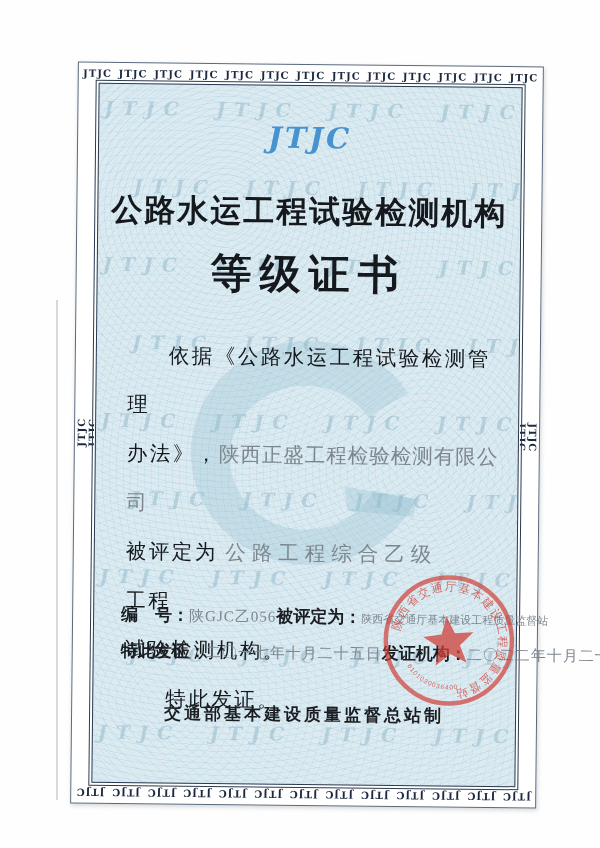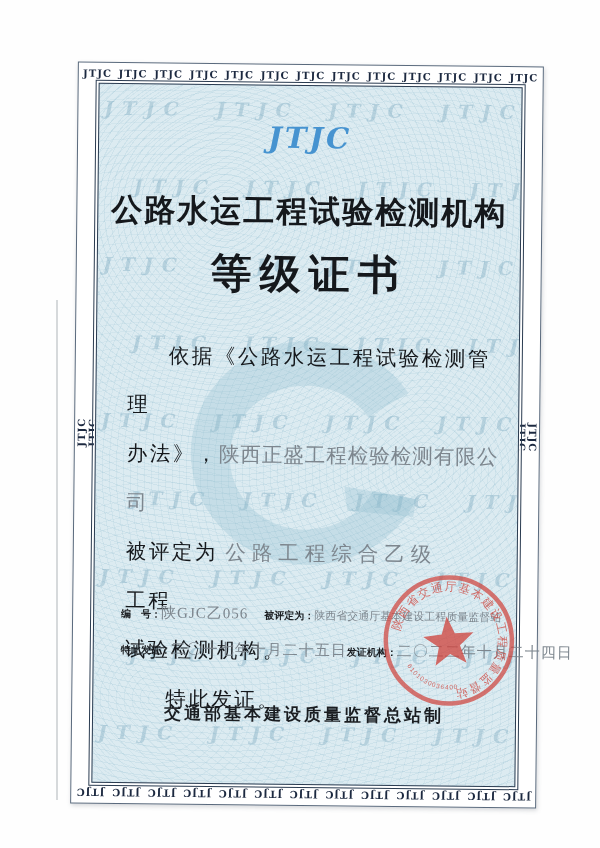--- a/index.html
+++ b/index.html
@@ -66,21 +66,21 @@
     font-size:20.5px;line-height:49px;letter-spacing:2.5px;color:#15181c;
   }
   .body-text .indent{text-indent:2em;}
   .filled{color:#7d868e;letter-spacing:1px;}
   .grade-gap{display:inline-block;width:42px;}
   .rows{position:absolute;left:48px;right:14px;color:#15181c;}
   .row1{top:540px;}
   .row2{top:576px;}
   .frow{display:flex;align-items:baseline;white-space:nowrap;}
   .flabel{
-    font-family:"Liberation Sans", sans-serif;font-weight:bold;font-size:10px;color:#1a1d21;
+    font-family:"Liberation Sans", sans-serif;font-weight:bold;font-size:17px;color:#1a1d21;
   }
   .fvalue{color:#7d868e;font-size:15px;letter-spacing:1px;}
   .issuer-val{font-size:11px;letter-spacing:0;}
   .sp1{width:16px;} .sp2{width:10px;}
   .footer{
     position:absolute;top:638px;left:0;right:0;text-align:center;
     font-family:"Liberation Sans", sans-serif;font-weight:bold;
     font-size:17px;letter-spacing:3px;color:#1a1d21;
   }
   .seal{position:absolute;left:300px;top:498px;width:152px;height:152px;opacity:.88;transform:rotate(-6deg);}

